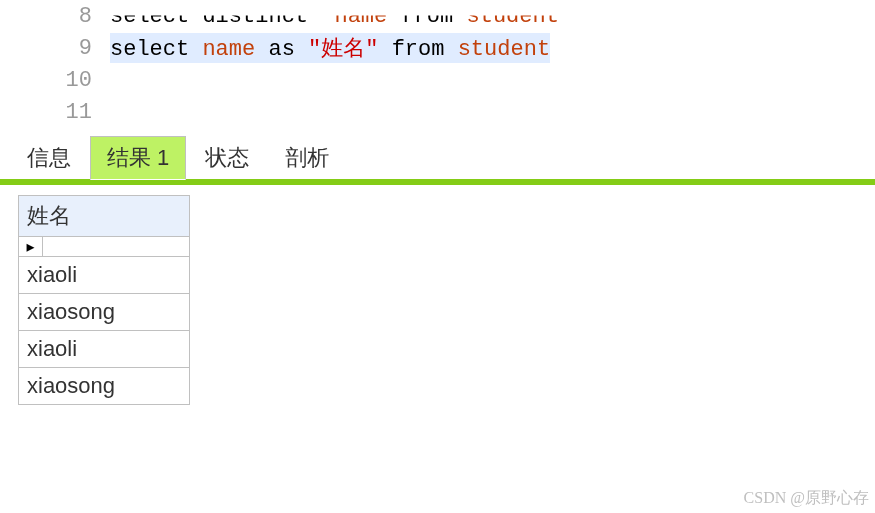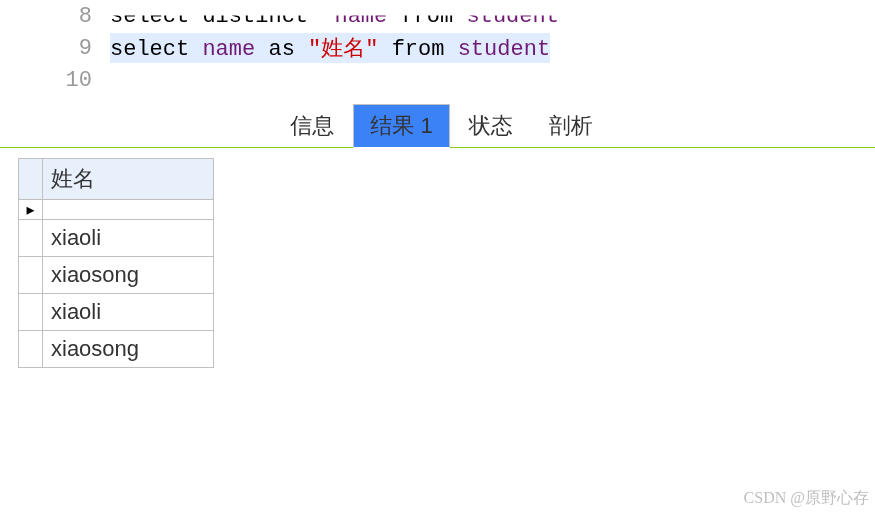--- a/index.html
+++ b/index.html
@@ -27,59 +27,59 @@
       text-align: right;
       padding-right: 18px;
       color: #999999;
     }
     .code {
       white-space: pre;
     }
     .code.clip-top { clip-path: inset(12px 0 0 0); }
     .kw { color: #000000; margin-top: 11px; }
     .str { color: #cc0000; }
-    .plain { color: #701a75; }
+    .plain { color: #c2410c; }
     .line-highlight {
       background: #e0ecff;
       display: inline-block;
     }
     .results-area {
       margin-top: 8px;
     }
     .tabs {
       display: flex;
-      border-bottom: 1px solid #84cc16;
+      border-bottom: 6px solid #84cc16;
       align-items: flex-end;
       padding-left: 10px;
-      justify-content: center;
     }
     .tab {
       padding: 6px 16px;
       font-size: 22px;
       color: #333333;
       cursor: pointer;
       border: 1px solid transparent;
       border-bottom: none;
       margin-right: 2px;
     }
     .tab.active {
-      background: #3b82f6;
+      background: #bef264;
       border: 1px solid #c0c0c0;
       border-bottom: 1px solid #ffffff;
       margin-bottom: -1px;
     }
     .result-grid {
       margin-top: 10px;
       margin-left: 18px;
       border: 1px solid #c0c0c0;
       display: inline-block;
     }
     .result-grid .row {
       display: flex;
       border-bottom: 1px solid #c0c0c0;
+      flex-direction: column;
     }
     .result-grid .row:last-child {
       border-bottom: none;
     }
     .indicator {
       width: 24px;
       display: flex;
       align-items: center;
       justify-content: center;
       border-right: 1px solid #c0c0c0;
@@ -118,20 +118,24 @@
       <div class="code clip-top"><span class="kw">select distinct</span><span class="plain">  name </span><span class="kw">from</span><span class="plain"> student</span></div>
     </div>
     <div class="editor-line">
       <div class="gutter">9</div>
       <div class="code"><span class="line-highlight"><span class="kw">select</span><span class="plain"> name </span><span class="kw">as</span><span class="plain"> </span><span class="str">"姓名"</span><span class="plain"> </span><span class="kw">from</span><span class="plain"> student</span></span></div>
     </div>
     <div class="editor-line">
       <div class="gutter">10</div>
       <div class="code"></div>
     </div>
+    <div class="editor-line">
+      <div class="gutter">11</div>
+      <div class="code"></div>
+    </div>
   </div>
 
 <div class="results-area">
   <div class="tabs" id="tabs">
       <div class="tab">信息</div>
       <div class="tab active">结果 1</div>
       <div class="tab">状态</div>
       <div class="tab">剖析</div>
     </div>
   <div class="result-grid" id="grid"><div class="row header-row">

